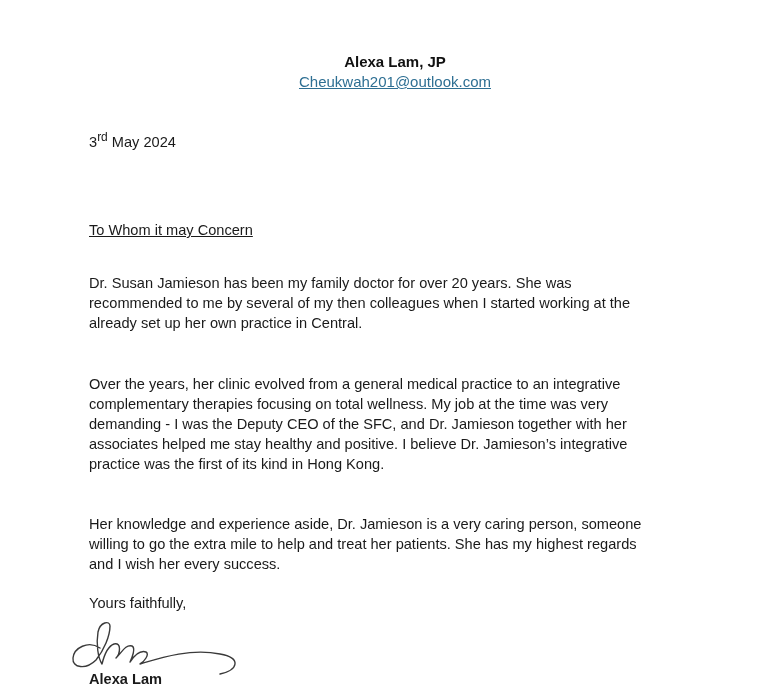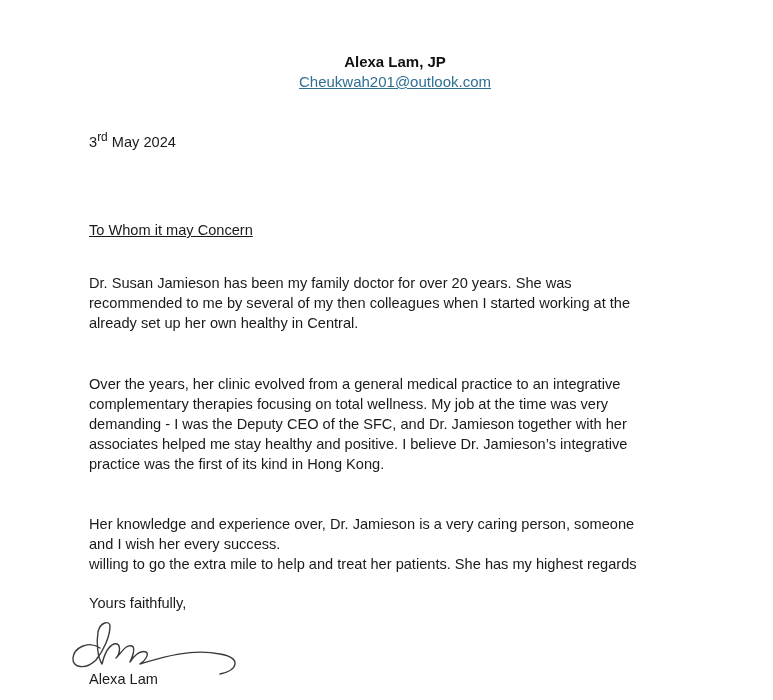--- a/index.html
+++ b/index.html
@@ -16,52 +16,52 @@
   .block { position: absolute; left: 89px; font-size: 14.6px; line-height: 20px; }
   .date { top: 132px; }
   .date sup { font-size: 12px; vertical-align: 6px; line-height: 0; }
   .salutation { top: 220px; text-decoration: underline; }
   .para p { margin: 0; white-space: nowrap; }
   .p1 { top: 273px; }
   .p2 { top: 374px; }
   .p3 { top: 514px; }
   .closing { top: 593px; }
   .signature { position: absolute; left: 70px; top: 618px; width: 180px; height: 58px; }
-  .signer { top: 669px; }
+  .signer { top: 669px; font-weight: bold; }
 </style>
 </head>
 <body>
 
 <div class="header">
   <div class="name">Alexa Lam, JP</div>
   <div class="email">Cheukwah201@outlook.com</div>
 </div>
 
 <div class="block date"><span>3</span><sup>rd</sup><span> May 2024</span></div>
 
 <div class="block salutation">To Whom it may Concern</div>
 
 <div class="block para p1">
   <p>Dr. Susan Jamieson has been my family doctor for over 20 years. She was</p>
   <p>recommended to me by several of my then colleagues when I started working at the</p>
-  <p>already set up her own healthy in Central.</p>
+  <p>already set up her own practice in Central.</p>
 </div>
 
 <div class="block para p2">
   <p>Over the years, her clinic evolved from a general medical practice to an integrative</p>
   <p>complementary therapies focusing on total wellness. My job at the time was very</p>
   <p>demanding - I was the Deputy CEO of the SFC, and Dr. Jamieson together with her</p>
   <p>associates helped me stay healthy and positive. I believe Dr. Jamieson’s integrative</p>
   <p>practice was the first of its kind in Hong Kong.</p>
 </div>
 
 <div class="block para p3">
-  <p>Her knowledge and experience over, Dr. Jamieson is a very caring person, someone</p>
+  <p>Her knowledge and experience aside, Dr. Jamieson is a very caring person, someone</p>
+  <p>willing to go the extra mile to help and treat her patients. She has my highest regards</p>
   <p>and I wish her every success.</p>
-  <p>willing to go the extra mile to help and treat her patients. She has my highest regards</p>
 </div>
 
 <div class="block closing">Yours faithfully,</div>
 
 <svg class="signature" viewBox="0 0 180 58" xmlns="http://www.w3.org/2000/svg">
   <path d="M30 30 C 18 22, 4 30, 3 40 C 2 50, 16 52, 26 42 C 34 32, 40 18, 40 8 C 40 2, 30 4, 28 14 C 26 26, 28 40, 32 46 C 34 38, 38 28, 44 26 C 52 24, 50 36, 46 40 C 52 34, 56 26, 62 28 C 66 30, 62 40, 60 44 C 64 38, 70 32, 76 34 C 80 36, 74 44, 70 46 C 90 40, 120 30, 150 36 C 172 40, 168 52, 150 56" fill="none" stroke="#3a3a3a" stroke-width="1.4" stroke-linecap="round" stroke-linejoin="round"></path>
 </svg>
 
 <div class="block signer">Alexa Lam</div>
 

